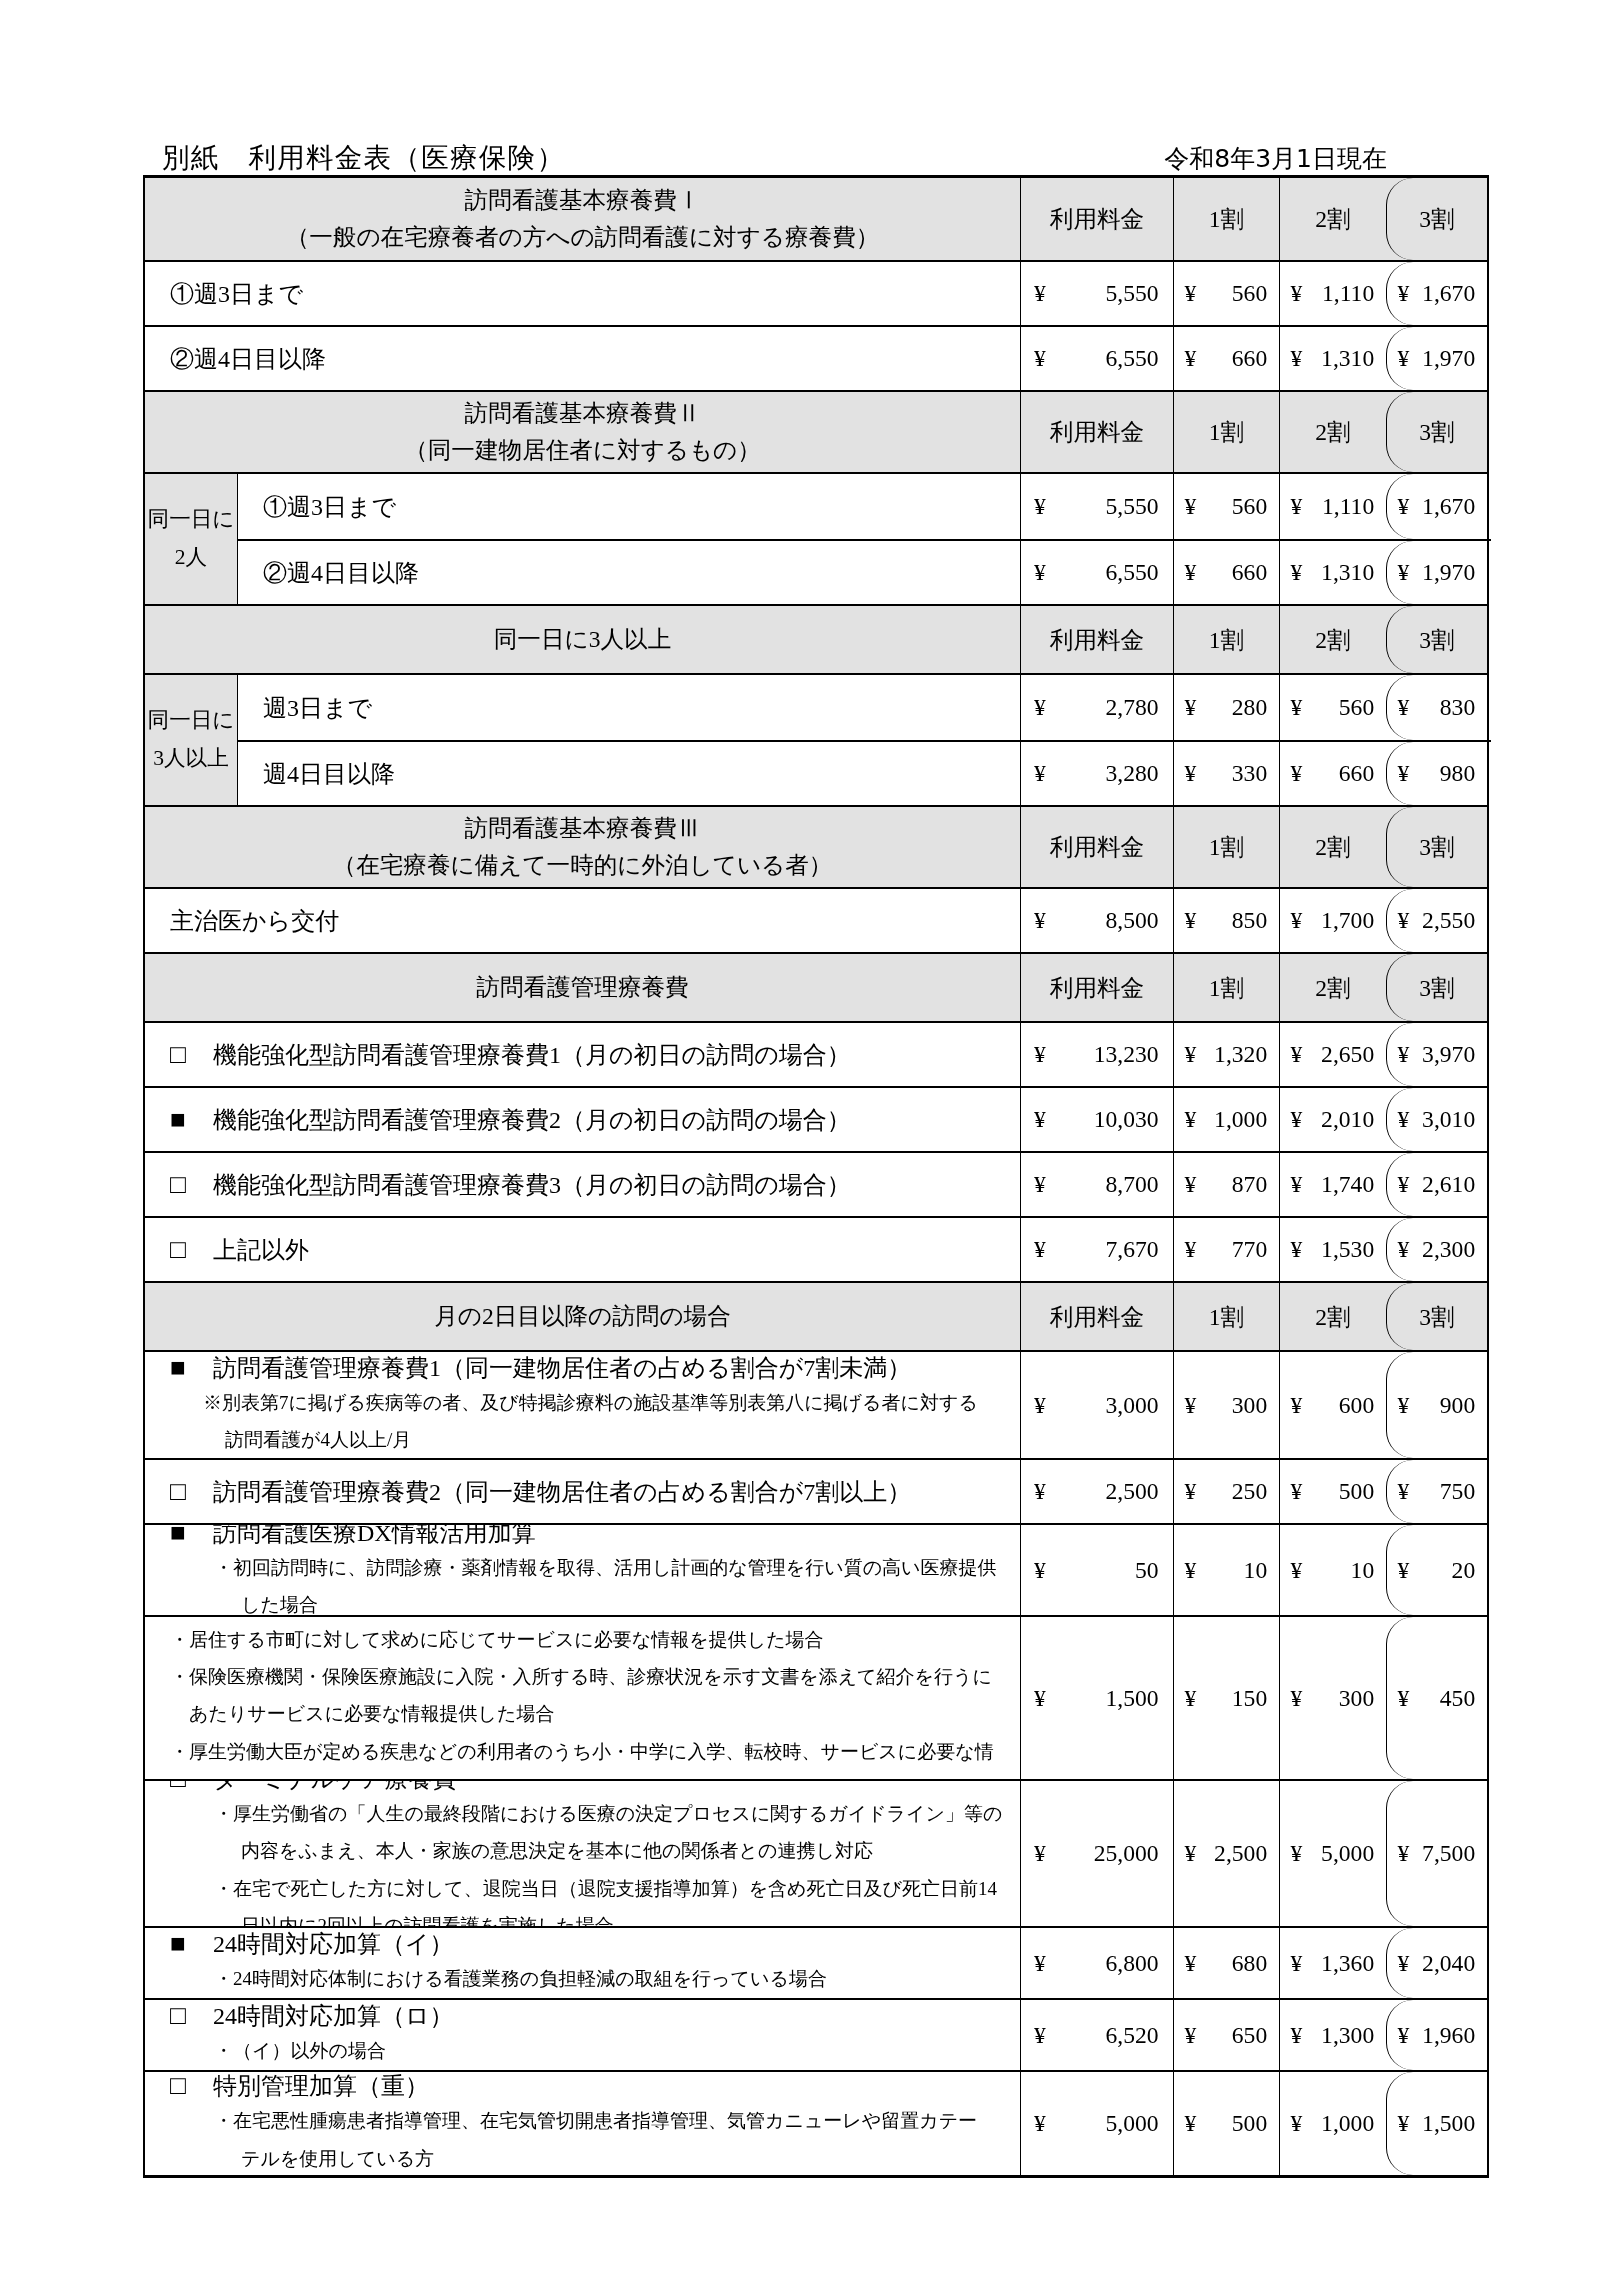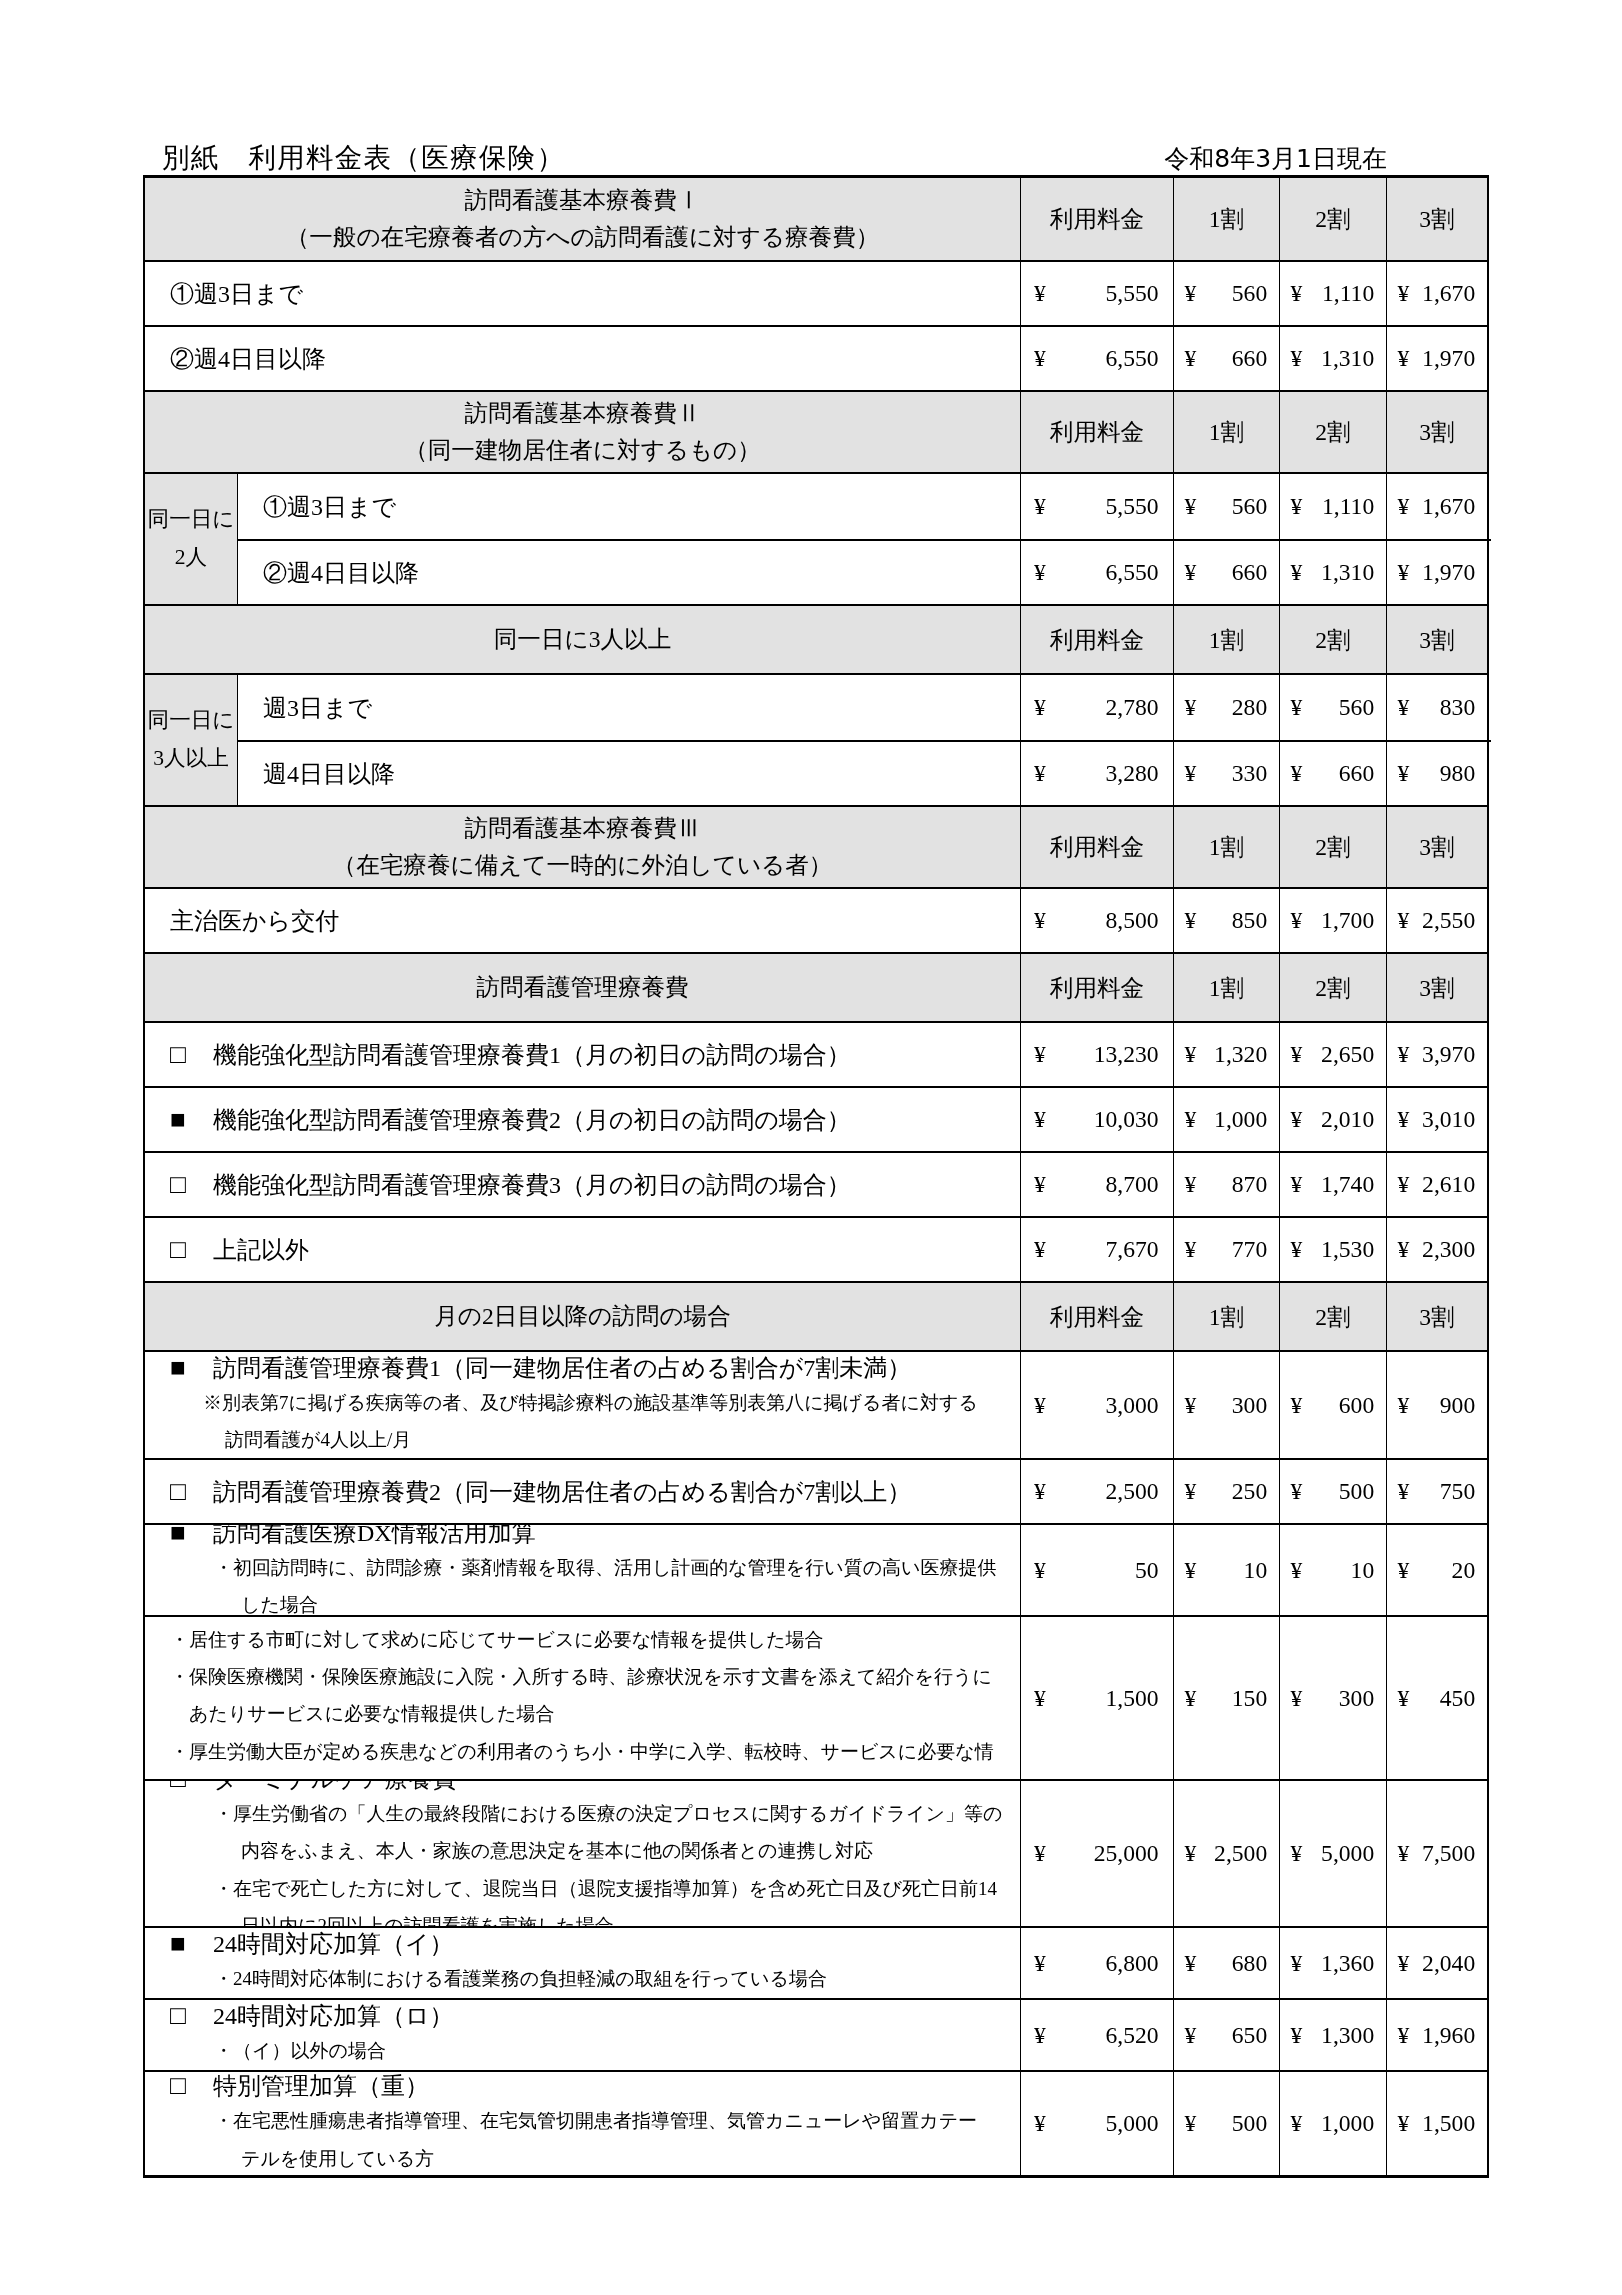--- a/index.html
+++ b/index.html
@@ -26,21 +26,21 @@
   .ftable > .tr { border-top: 2.6px solid #000; }
   .ftable > .tr:first-child { border-top: none; }
 
   .td { border-left: 1.3px solid #000; flex: none; overflow: hidden; }
   .tr > .td:first-child { border-left: none; }
 
   .desc { width: 875px; }
   .fee  { width: 153px; }
   .r1c  { width: 106px; }
   .r2c  { width: 107px; }
-  .r3c  { width: 101px; }
+  .r3c  { width: 101px; border-radius: 27px; }
 
   
   .h100 { height: 65px; } .h105 { height: 69px; } .h110 { height: 72px; }
   .h125 { height: 82px; } .h140 { height: 92px; } .h160 { height: 105px; }
   .h165 { height: 108px; } .h225 { height: 147px; } .h250 { height: 164px; }
 
   
   .head { background: #e2e2e2; }
   .head .td { display: flex; flex-direction: column; justify-content: center; align-items: center; }
   .ht { font-size: 23.6px; line-height: 1.55; text-align: center; }

